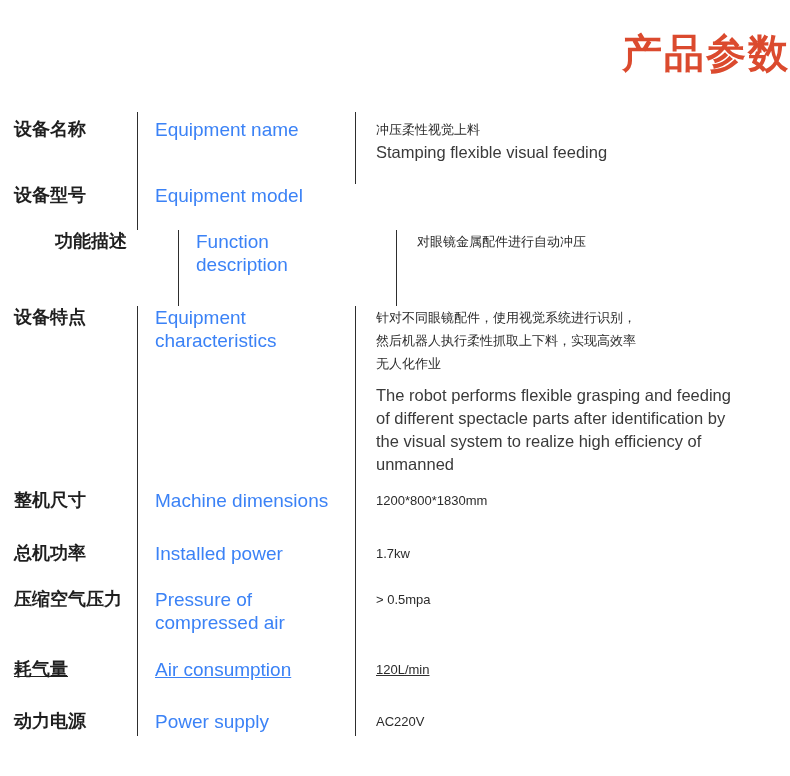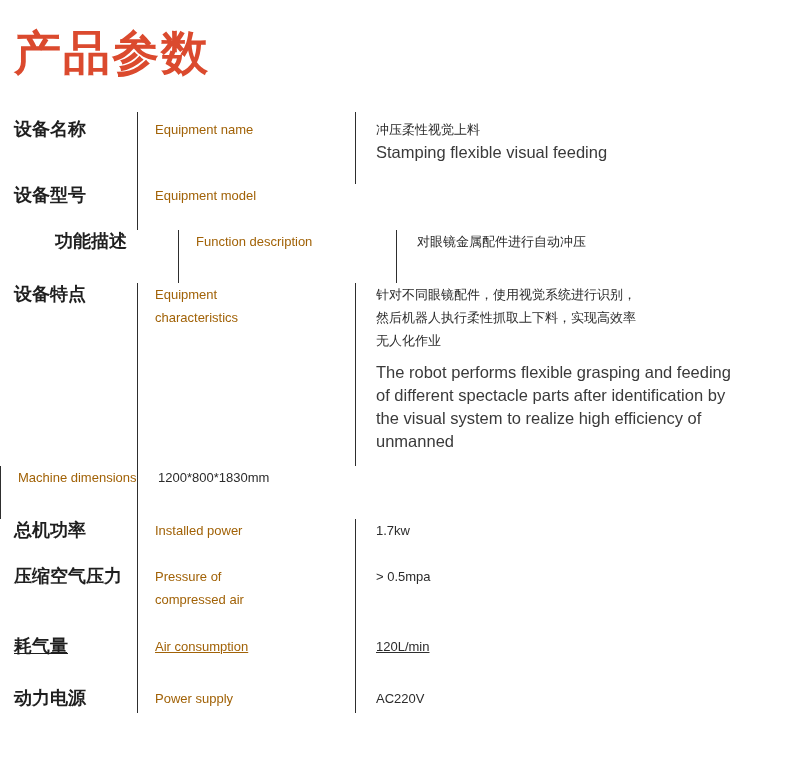--- a/index.html
+++ b/index.html
@@ -6,45 +6,46 @@
   body {
     width: 790px;
     height: 776px;
     background: #ffffff;
     font-family: "Liberation Sans", "DejaVu Sans", sans-serif;
     color: #2f2f2f;
     overflow: hidden;
   }
   .title {
     margin: 30px 0 0 14px;
-    font-size: 47px;
+    font-size: 40px;
     line-height: 46px;
     font-weight: 700;
     letter-spacing: 2px;
     color: #db4a2e;
+    text-align: right;
   }
   .spec-table { margin-top: 36px; }
   .row {
     display: grid;
     grid-template-columns: 137px 218px 1fr;
   }
   .row > div { box-sizing: border-box; }
   .c1 {
     padding-left: 14px;
     font-weight: 700;
     font-size: 18px;
     line-height: 23px;
     color: #1f1f1f;
   }
   .c2 {
     border-left: 1px solid #2e2e2e;
     padding-left: 17px;
-    font-size: 13px;
+    font-size: 19px;
     line-height: 23px;
-    color: #a16207;
+    color: #3b82f6;
     white-space: pre-line;
   }
   .c3 {
     border-left: 1px solid #2e2e2e;
     padding-left: 20px;
     padding-right: 10px;
   }
   .value-main {
     font-size: 13px;
     line-height: 23px;
@@ -111,20 +112,21 @@
 然后机器人执行柔性抓取上下料，实现高效率
 无人化作业</div>
         <div class="value-sub">The robot performs flexible grasping and feeding
 of different spectacle parts after identification by
 the visual system to realize high efficiency of
 unmanned</div>
       </div>
     </div>
 
     <div class="row r5">
+      <div class="c1">整机尺寸</div>
       <div class="c2">Machine dimensions</div>
       <div class="c3">
         <div class="value-main">1200*800*1830mm</div>
       </div>
     </div>
 
     <div class="row r6">
       <div class="c1">总机功率</div>
       <div class="c2">Installed power</div>
       <div class="c3">

